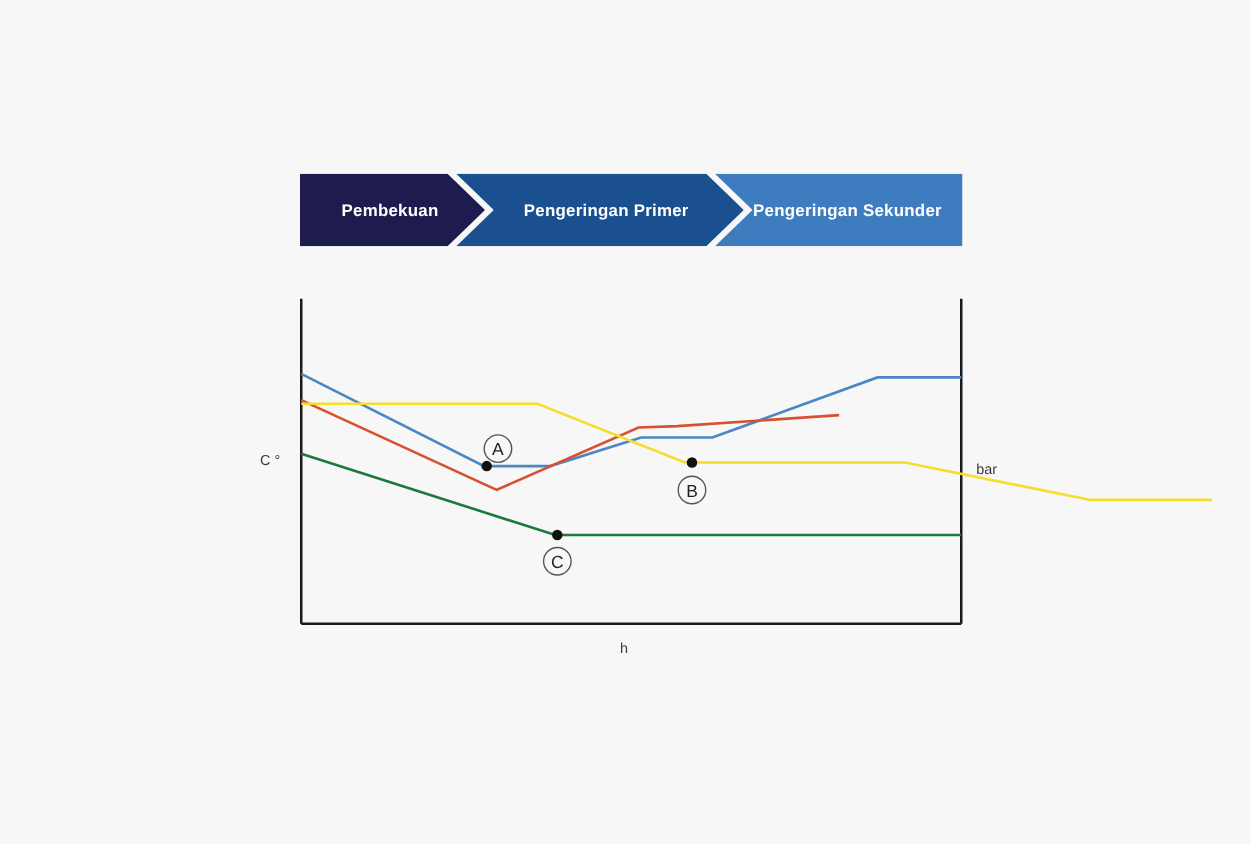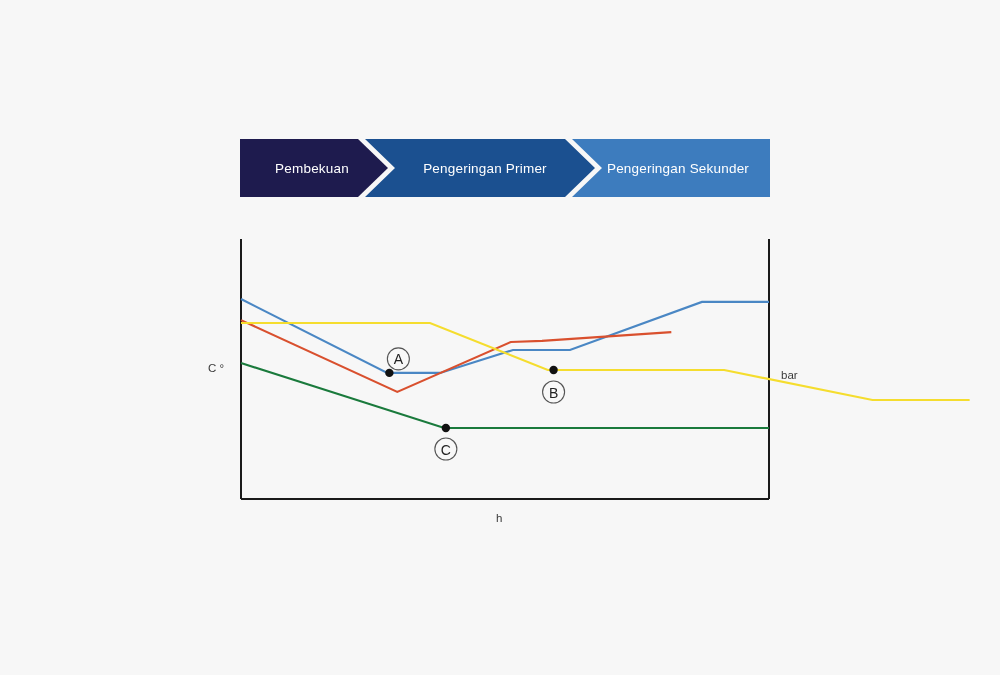--- a/index.html
+++ b/index.html
@@ -15,20 +15,21 @@
     position: relative;
     overflow: hidden;
   }
 
   #stage-banner {
     position: absolute;
     left: 240px;
     top: 139px;
     width: 530px;
     height: 72px;
+    font-weight: bold;
   }
 
   #stage-banner svg {
     display: block;
   }
 
   .stage-label {
     fill: #ffffff;
     font-family: "Liberation Sans", sans-serif;
     font-size: 13.5px;

